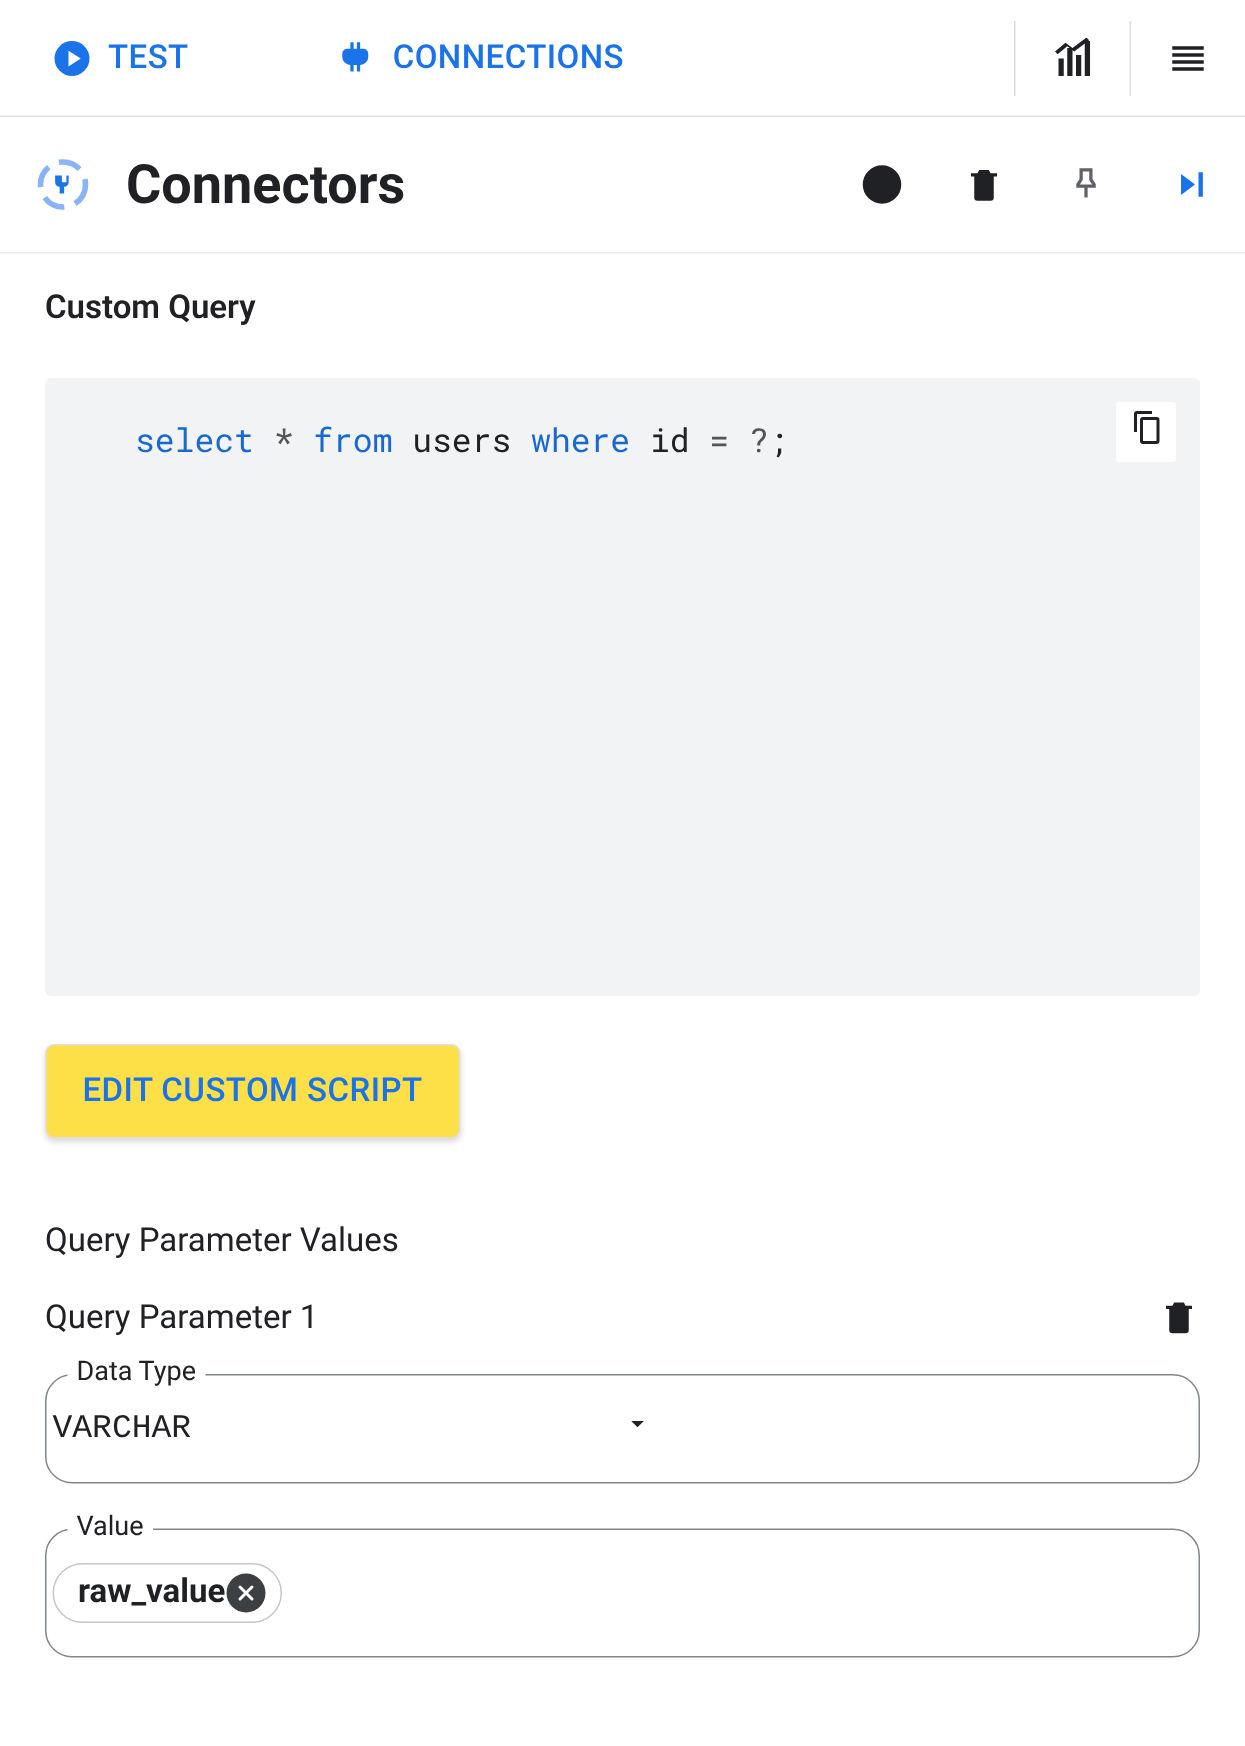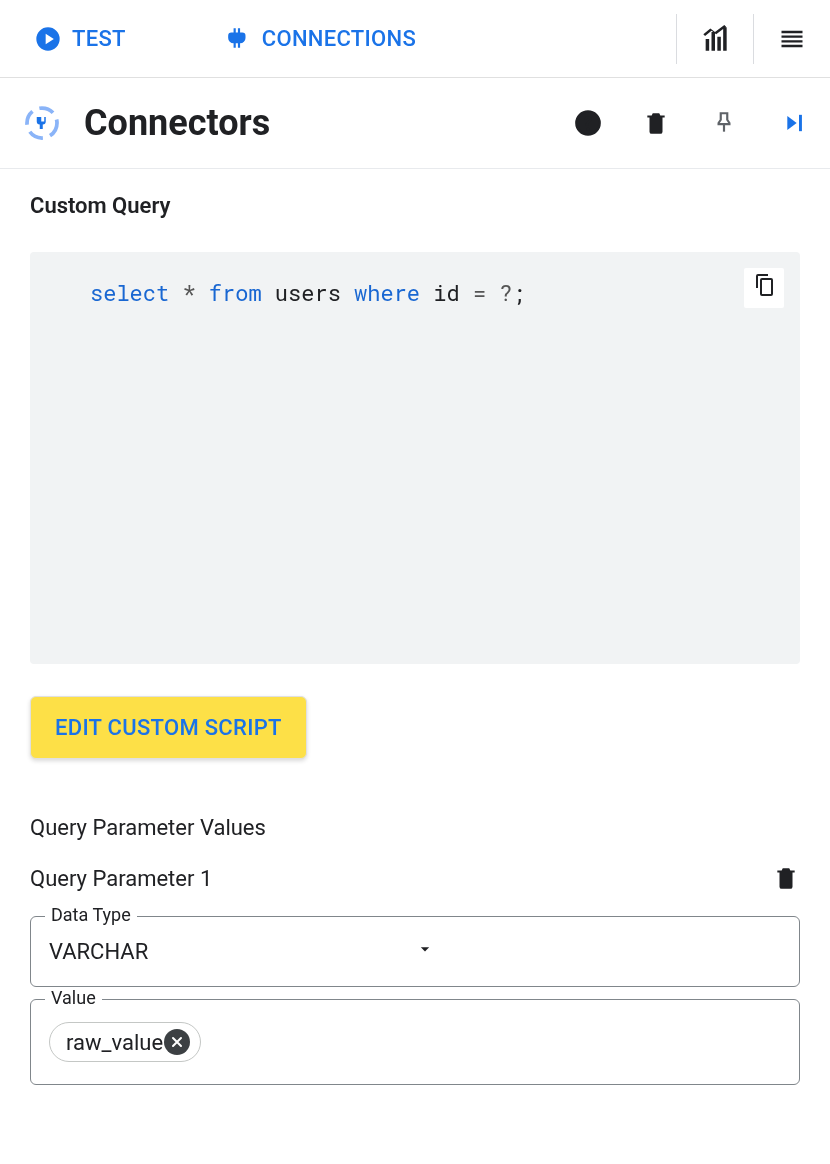--- a/index.html
+++ b/index.html
@@ -64,33 +64,33 @@
     color:#1a73e8; font-size:22px; font-weight:500; letter-spacing:.3px;
     box-shadow: 0 2px 4px rgba(0,0,0,.15); cursor:pointer;
     margin-bottom: 56px;
   }
 
   .subhead { font-size: 22px; margin-bottom: 24px; }
   .param-row { display:flex; align-items:center; margin-bottom: 24px; }
   .param-label { font-size: 22px; flex:1; }
 
   .field-outline {
-    border: 1px solid #80868b; border-radius: 6px;
-    position: relative; padding: 22px 18px; margin-bottom: 12px;
+    border: 1px solid #80868b; border-radius: 18px;
+    position: relative; padding: 22px 4px; margin-bottom: 30px;
   }
   .field-legend {
     position:absolute; top:-13px; left:14px; background:#fff;
     font-size:18px; padding: 0 6px; color:#202124;
   }
   .select-display { font-size:22px; display:flex; align-items:center; }
-  .select-display span { flex:1; }
+  .select-display span { flex:1;font-family:Liberation Mono, monospace; }
   .chip {
-    display:inline-flex; align-items:flex-end; gap:1px;
+    display:inline-flex; align-items:flex-start; gap:1px;
     border:1px solid #c4c7c5; border-radius: 22px;
-    padding: 6px 10px 6px 16px; font-size:22px;
+    padding: 6px 10px 6px 16px; font-size:22px;font-weight:bold;
   }
   .chip-x { width:26px; height:26px; border-radius:50%; background:#3c4043; display:inline-flex; align-items:center; justify-content:center; }
 </style>
 </head>
 <body>
 
 <div class="topbar">
   <div class="tb-btn">
     <span class="icon">
       <svg width="28" height="28" viewBox="0 0 24 24">

